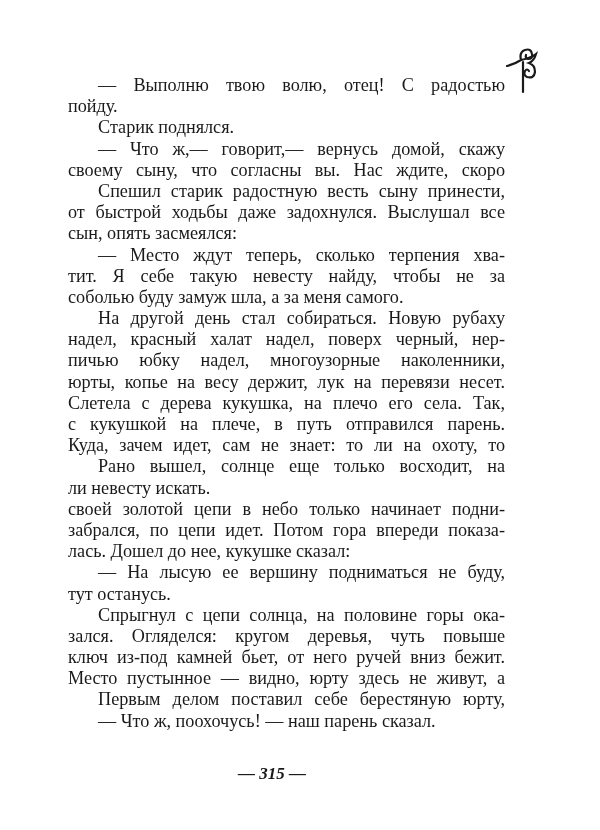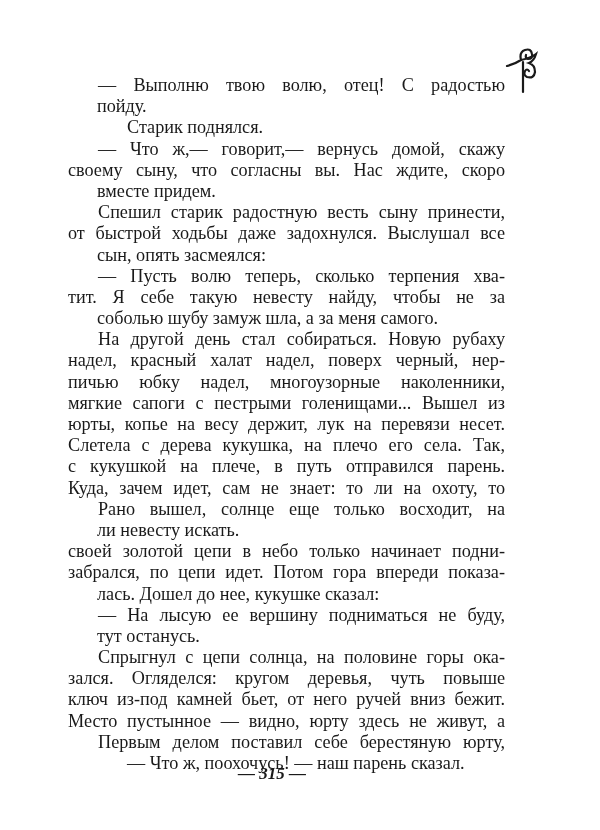--- a/index.html
+++ b/index.html
@@ -8,21 +8,21 @@
     font-family: "Liberation Serif", "DejaVu Serif", serif; color: #1a1a1a;
   }
   .page-text {
     position: absolute; left: 68px; top: 75px; width: 437px;
     font-size: 18.2px; line-height: 21.2px;
   }
   .line {
     display: block; height: 21.2px; white-space: nowrap;
     text-align: justify; text-align-last: justify;
   }
-  .line.last { text-align-last: left; margin-left: 29px; }
+  .line.last { text-align-last: left; }
   .line.indent { padding-left: 30px; font-family: Liberation Serif, serif; }
   .ornament {
     position: absolute; left: 505px; top: 46px; width: 34px; height: 48px;
   }
   .page-number {
     position: absolute; left: 0; width: 544px; top: 764px; text-align: center;
     font-size: 17px; font-style: italic; font-weight: bold;
   }
 </style>
 </head>
@@ -33,31 +33,29 @@
   <path d="M16 14 Q26 12 31 8 Q29 15 24 17 Q30 19 30 26 Q29 33 22 31 Q18 29 20 25 Q22 22 24 25" fill="none" stroke="#1a1a1a" stroke-width="2.2" stroke-linecap="round"></path>
   <path d="M18 16 L18 46" fill="none" stroke="#1a1a1a" stroke-width="2.2" stroke-linecap="round"></path>
 </svg>
 
 <div class="page-text" id="page-text">
     <span class="line indent">— Выполню твою волю, отец! С радостью</span>
     <span class="line last">пойду.</span>
     <span class="line indent last">Старик поднялся.</span>
     <span class="line indent">— Что ж,— говорит,— вернусь домой, скажу</span>
     <span class="line">своему сыну, что согласны вы. Нас ждите, скоро</span>
-    <span class="line last">вместе придем.</span>
     <span class="line indent">Спешил старик радостную весть сыну принести,</span>
     <span class="line">от быстрой ходьбы даже задохнулся. Выслушал все</span>
     <span class="line last">сын, опять засмеялся:</span>
-    <span class="line indent">— Пусть волю теперь, сколько терпения хва-</span>
+    <span class="line indent">— Место ждут теперь, сколько терпения хва-</span>
     <span class="line">тит. Я себе такую невесту найду, чтобы не за</span>
-    <span class="line last">соболью шубу замуж шла, а за меня самого.</span>
+    <span class="line last">соболью буду замуж шла, а за меня самого.</span>
     <span class="line indent">На другой день стал собираться. Новую рубаху</span>
     <span class="line">надел, красный халат надел, поверх черный, нер-</span>
     <span class="line">пичью юбку надел, многоузорные наколенники,</span>
-    <span class="line">мягкие сапоги с пестрыми голенищами... Вышел из</span>
     <span class="line">юрты, копье на весу держит, лук на перевязи несет.</span>
     <span class="line">Слетела с дерева кукушка, на плечо его села. Так,</span>
     <span class="line">с кукушкой на плече, в путь отправился парень.</span>
     <span class="line">Куда, зачем идет, сам не знает: то ли на охоту, то</span>
     <span class="line indent">Рано вышел, солнце еще только восходит, на</span>
     <span class="line last">ли невесту искать.</span>
     <span class="line">своей золотой цепи в небо только начинает подни-</span>
     <span class="line">забрался, по цепи идет. Потом гора впереди показа-</span>
     <span class="line last">лась. Дошел до нее, кукушке сказал:</span>
     <span class="line indent">— На лысую ее вершину подниматься не буду,</span>

